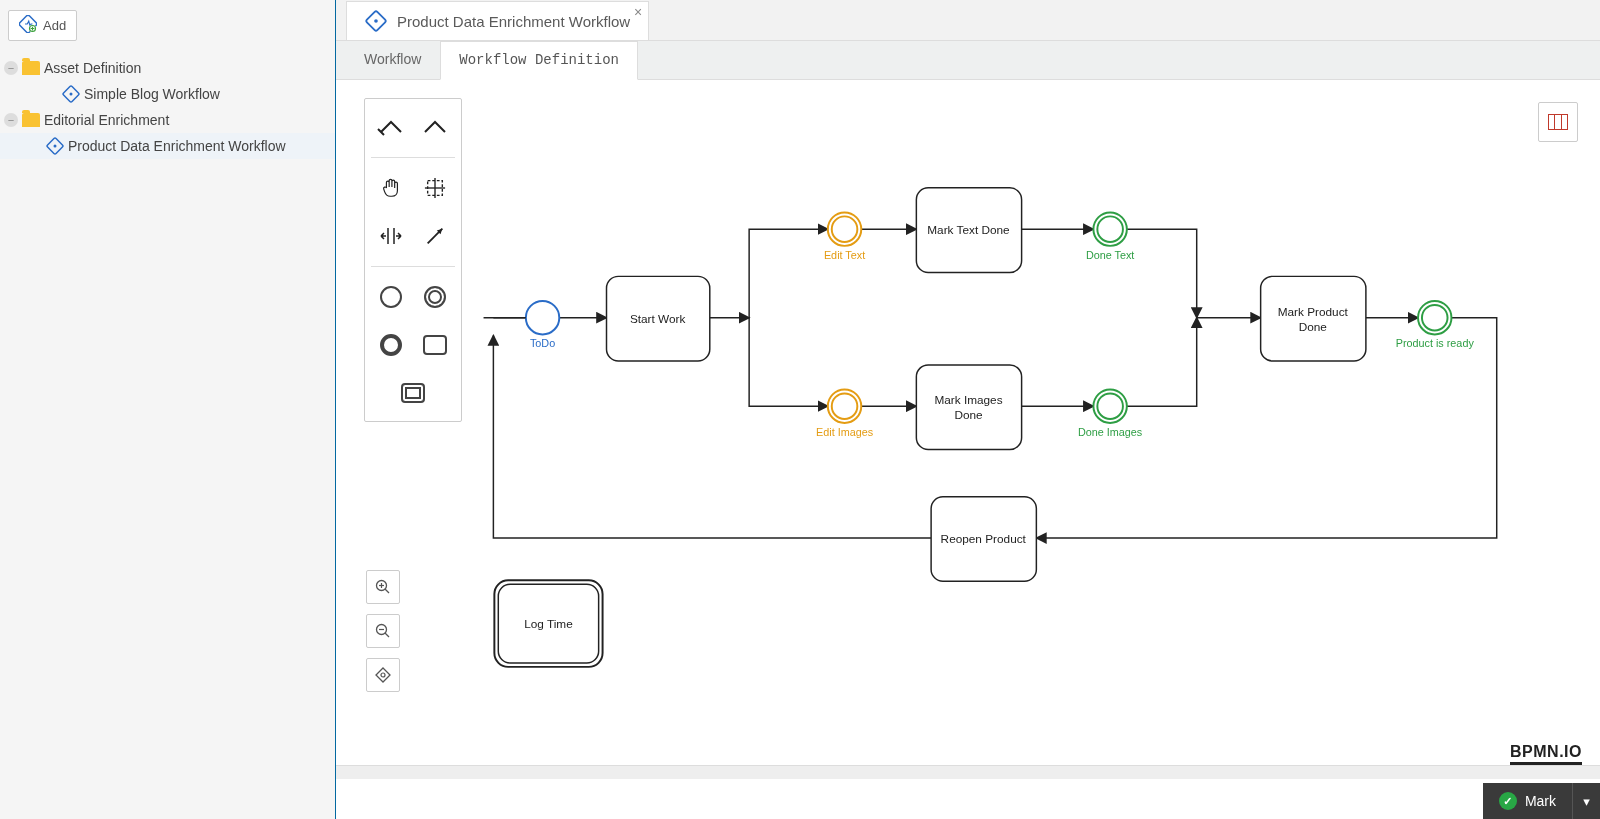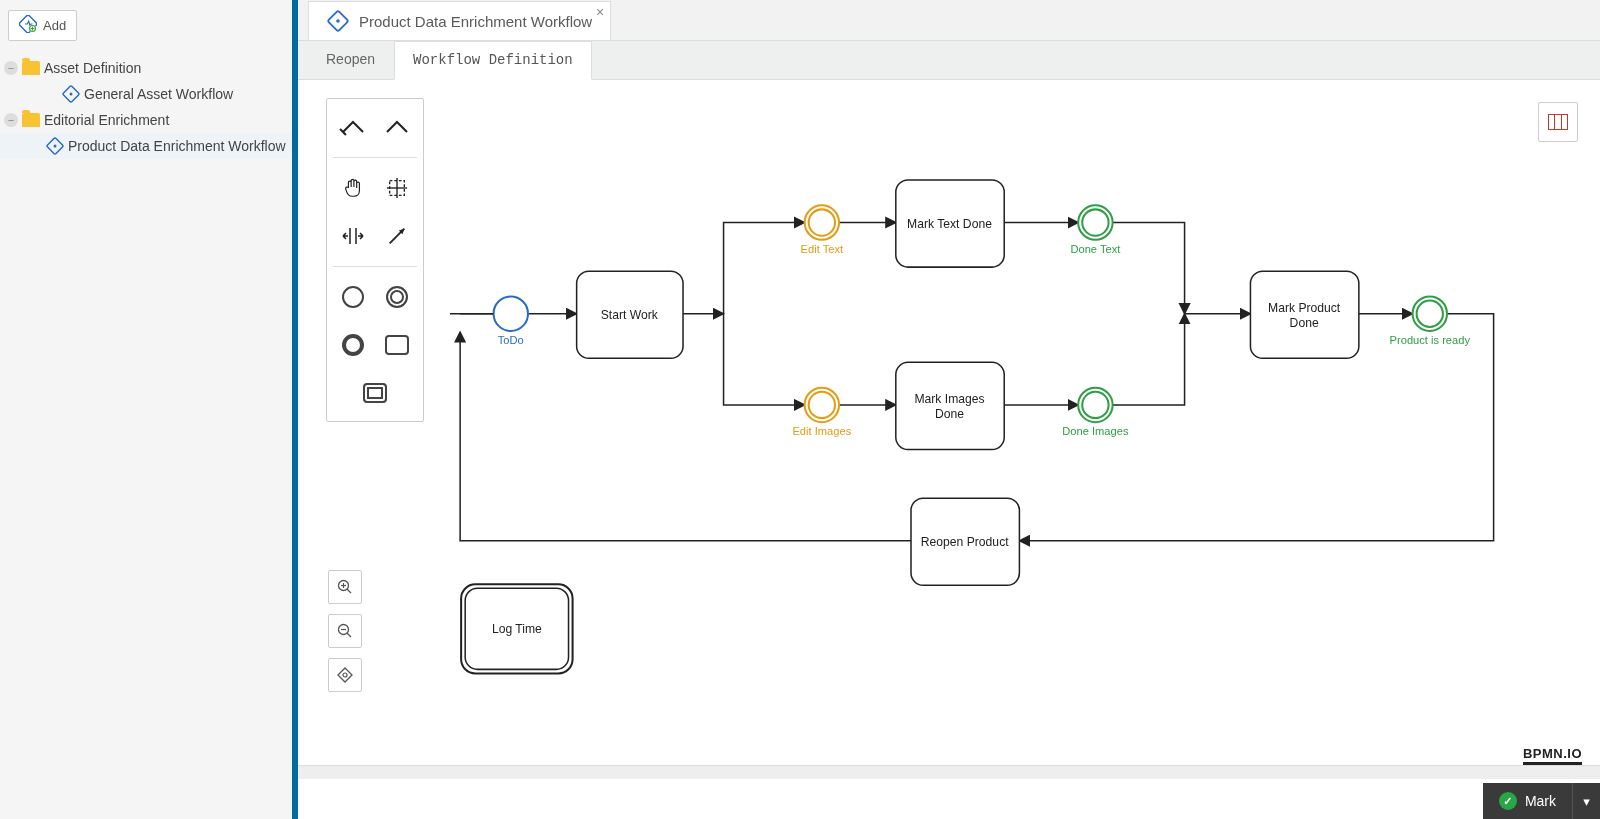--- a/index.html
+++ b/index.html
@@ -1,20 +1,20 @@
 <!DOCTYPE html>
 <html><head>
 <meta charset="utf-8">
 <style>
   * { box-sizing: border-box; margin: 0; padding: 0; }
   body { font-family: -apple-system, BlinkMacSystemFont, "Segoe UI", Helvetica, Arial, sans-serif; background: #f5f5f5; color: #333; font-size: 13px; overflow: hidden; }
   .app { width: 1600px; height: 819px; position: relative; display: flex; }
 
   
-  .sidebar { width: 298px; background: #f5f5f5; border-right: 6px solid #0369a1; display: flex; flex-direction: column; }
+  .sidebar { width: 336px; background: #f5f5f5; border-right: 1px solid #0369a1; display: flex; flex-direction: column; }
   .add-btn { margin: 10px 8px 8px 8px; background: #fff; border: 1px solid #ccc; border-radius: 2px; padding: 4px 10px; display: inline-flex; align-items: center; gap: 6px; font-size: 13px; color: #555; cursor: pointer; width: max-content; }
   .add-icon-svg { width: 18px; height: 18px; }
   .tree { padding: 6px 0; font-size: 14px; color: #444; }
   .tree-row { display: flex; align-items: center; height: 26px; padding-left: 4px; gap: 4px; cursor: pointer; }
   .tree-row.selected { background: #eef3f8; }
   .collapse-dot { width: 14px; height: 14px; border-radius: 50%; background: #ddd; color: #888; font-size: 11px; line-height: 14px; text-align: center; flex-shrink: 0; }
   .spacer-dot { width: 14px; height: 14px; flex-shrink: 0; }
   .indent1 { width: 36px; flex-shrink:0; }
   .folder-icon { width: 18px; height: 14px; background: #f9c232; border-radius: 2px 2px 0 0; position: relative; flex-shrink: 0; }
   .folder-icon::before { content:""; position:absolute; top:-3px; left:0; width:8px; height:3px; background:#f9c232; border-radius:2px 2px 0 0; }
@@ -49,21 +49,21 @@
   .zoom-controls { position:absolute; left: 30px; top: 490px; display:flex; flex-direction:column; gap:10px; }
   .zoom-btn { width:34px; height:34px; border:1px solid #ccc; background:#fff; border-radius:2px; display:flex; align-items:center; justify-content:center; cursor:pointer; color:#555; font-size:16px; }
 
   
   .minimap-btn { position:absolute; right: 22px; top: 22px; width:40px; height:40px; border:1px solid #ccc; background:#fff; border-radius:2px; display:flex; align-items:center; justify-content:center; cursor:pointer; }
   .minimap-inner { width: 20px; height: 16px; border:1.5px solid #c0392b; display:flex; }
   .minimap-inner span { flex:1; border-right:1.5px solid #c0392b; }
   .minimap-inner span:last-child { border:none; }
 
   
-  .brand { position:absolute; right: 18px; bottom: 54px; font-weight: 900; font-size: 13px; letter-spacing: 0.5px; color: #222; border-bottom: 3px solid #222; padding-bottom:1px; }
+  .brand { position:absolute; right: 18px; bottom: 54px; font-weight: 900; font-size: 16px; letter-spacing: 0.5px; color: #222; border-bottom: 3px solid #222; padding-bottom:1px; }
 
   
   .bottom-strip { position:absolute; left:0; right:0; bottom: 40px; height: 14px; background:#eee; border-top:1px solid #ddd; }
 
   
   .savebar { position:absolute; right:0; bottom:0; height:36px; display:flex; align-items:stretch; }
   .save-btn { background:#3a3a3a; color:#fff; display:flex; align-items:center; padding: 0 16px; gap: 8px; font-size:14px; cursor:pointer; }
   .save-caret { background:#3a3a3a; color:#fff; width:28px; display:flex; align-items:center; justify-content:center; border-left:1px solid #555; cursor:pointer; }
   .check-circle { width:18px; height:18px; background:#28a745; border-radius:50%; display:flex; align-items:center; justify-content:center; color:#fff; font-size:11px; font-weight:bold; }
 
@@ -107,21 +107,21 @@
         <span class="folder-icon"></span>
         <span>Asset Definition</span>
       </div>
       <div class="tree-row">
         <span class="spacer-dot"></span>
           <span class="indent1"></span>
         <span class="wf-icon"><svg viewBox="0 0 24 24">
               <rect x="4" y="4" width="16" height="16" rx="2" transform="rotate(45 12 12)" fill="none" stroke="#2a6cc7" stroke-width="2"></rect>
               <circle cx="12" cy="12" r="2" fill="#2a6cc7"></circle>
             </svg></span>
-        <span>General Asset Workflow</span>
+        <span>Simple Blog Workflow</span>
       </div>
 
       <div class="tree-row">
         <span class="collapse-dot">−</span>
         <span class="folder-icon"></span>
         <span>Editorial Enrichment</span>
       </div>
       <div class="tree-row selected">
         <span class="spacer-dot"></span>
           <span style="width:20px;flex-shrink:0"></span>
@@ -140,21 +140,21 @@
         <span class="wf-icon"><svg viewBox="0 0 24 24">
               <rect x="4" y="4" width="16" height="16" rx="2" transform="rotate(45 12 12)" fill="none" stroke="#2a6cc7" stroke-width="2"></rect>
               <circle cx="12" cy="12" r="2" fill="#2a6cc7"></circle>
             </svg></span>
         <span>Product Data Enrichment Workflow</span>
         <span class="tab-close">×</span>
       </div>
     </div>
 
     <div class="subtab-bar">
-      <div class="subtab">Reopen</div>
+      <div class="subtab">Workflow</div>
       <div class="subtab active">Workflow Definition</div>
     </div>
 
     <div class="canvas-wrap">
 
       <div class="palette">
         <div class="pal-item">
             <svg width="28" height="18" viewBox="0 0 28 18">
               <path d="M4 14 L14 4 L24 14" fill="none" stroke="#222" stroke-width="2"></path>
               <path d="M4 14 L1 11 M4 14 L7 17" stroke="#222" stroke-width="2" transform="translate(0,0)"></path>

